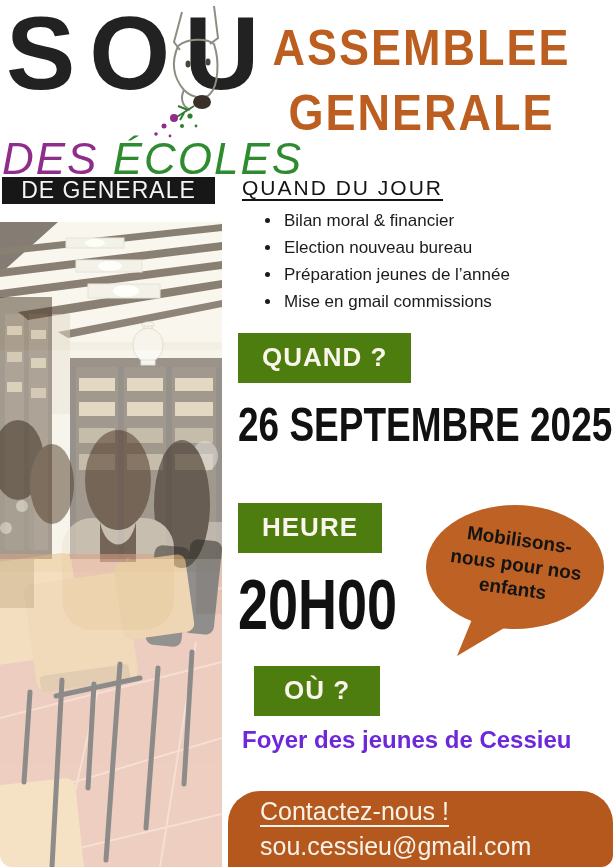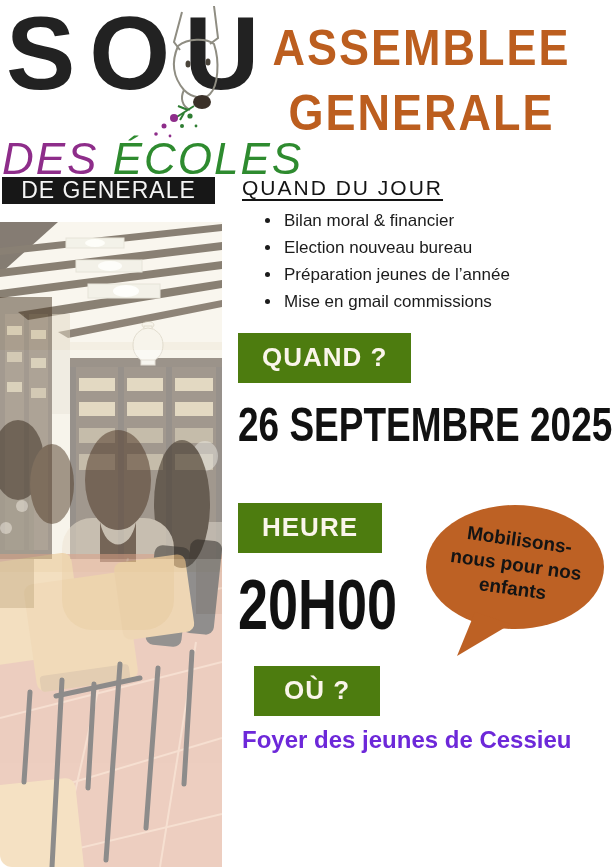--- a/index.html
+++ b/index.html
@@ -252,14 +252,18 @@
       <ellipse cx="92" cy="67" rx="89" ry="62" fill="#bd6124"></ellipse>
       <path d="M52 112 L34 156 L88 124 Z" fill="#bd6124"></path>
     </svg>
     <div class="bubble-text">
       <div>Mobilisons-</div>
       <div>nous pour nos</div>
       <div>enfants</div>
     </div>
   </div>
 
+  <div class="contact-box">
+    <div class="contact-heading">Contactez-nous !</div>
+    <div class="contact-email">sou.cessieu@gmail.com</div>
+  </div>
 
 </div>
 
 </body></html>

